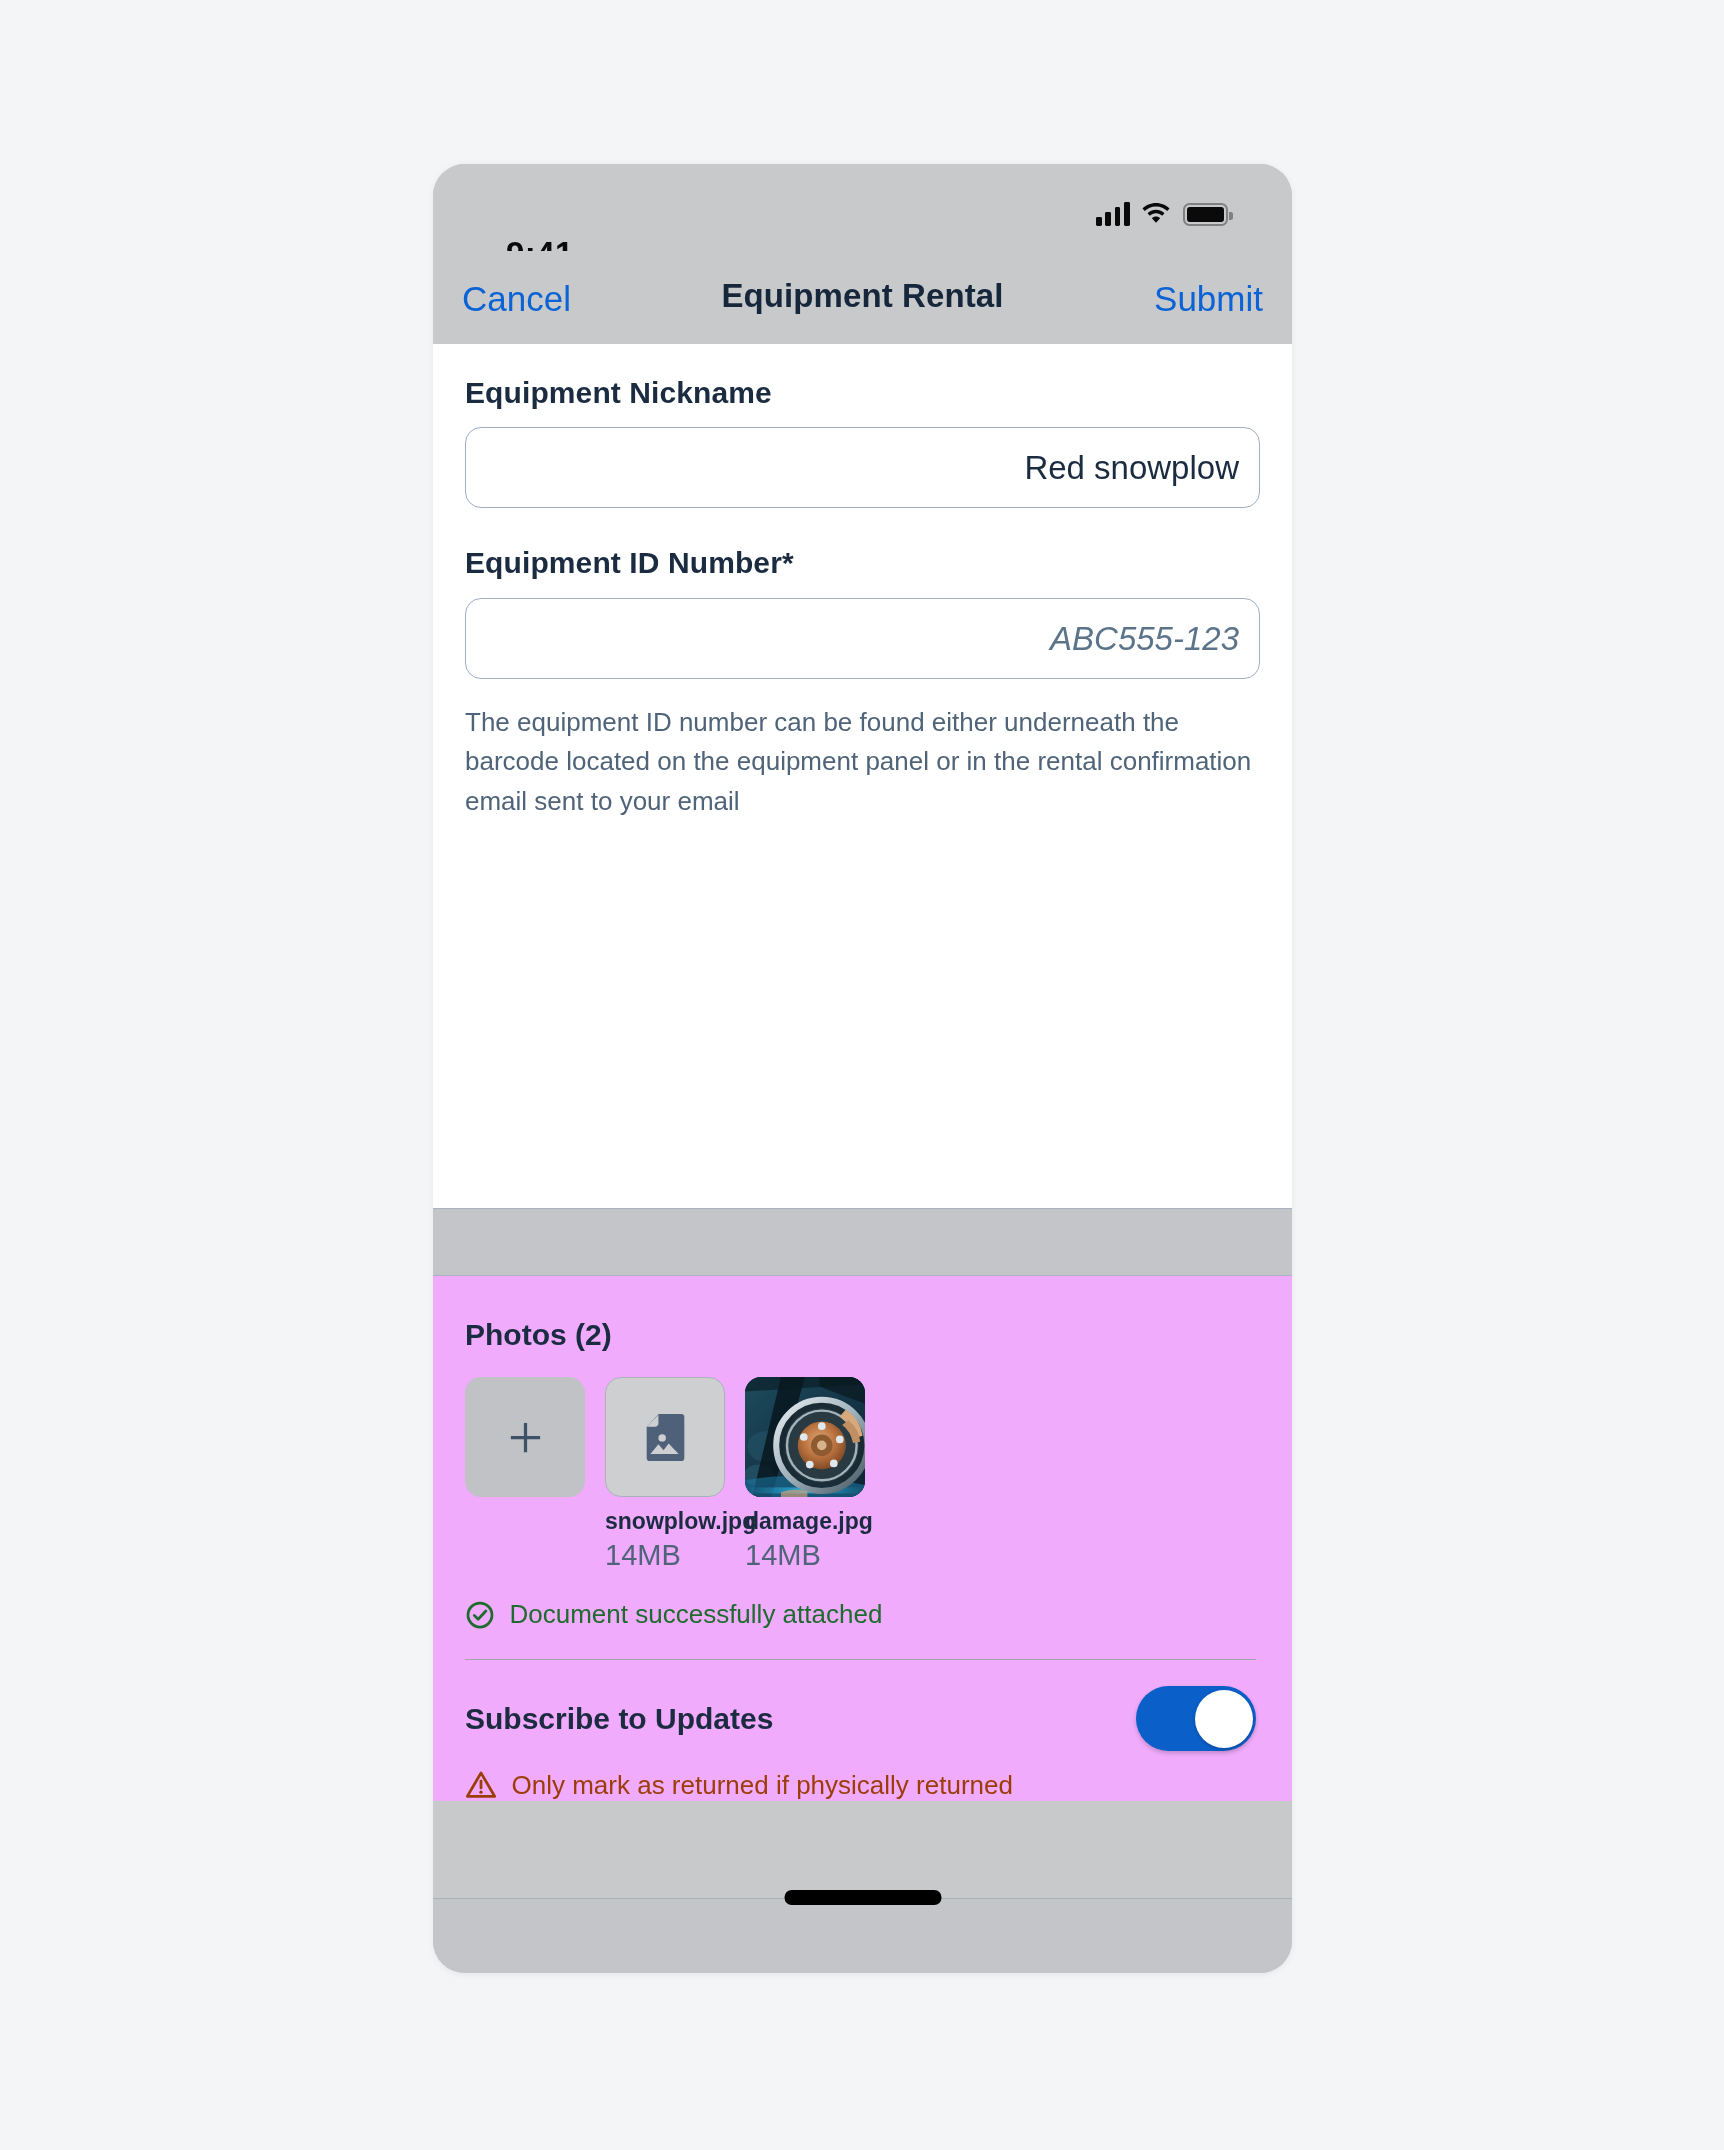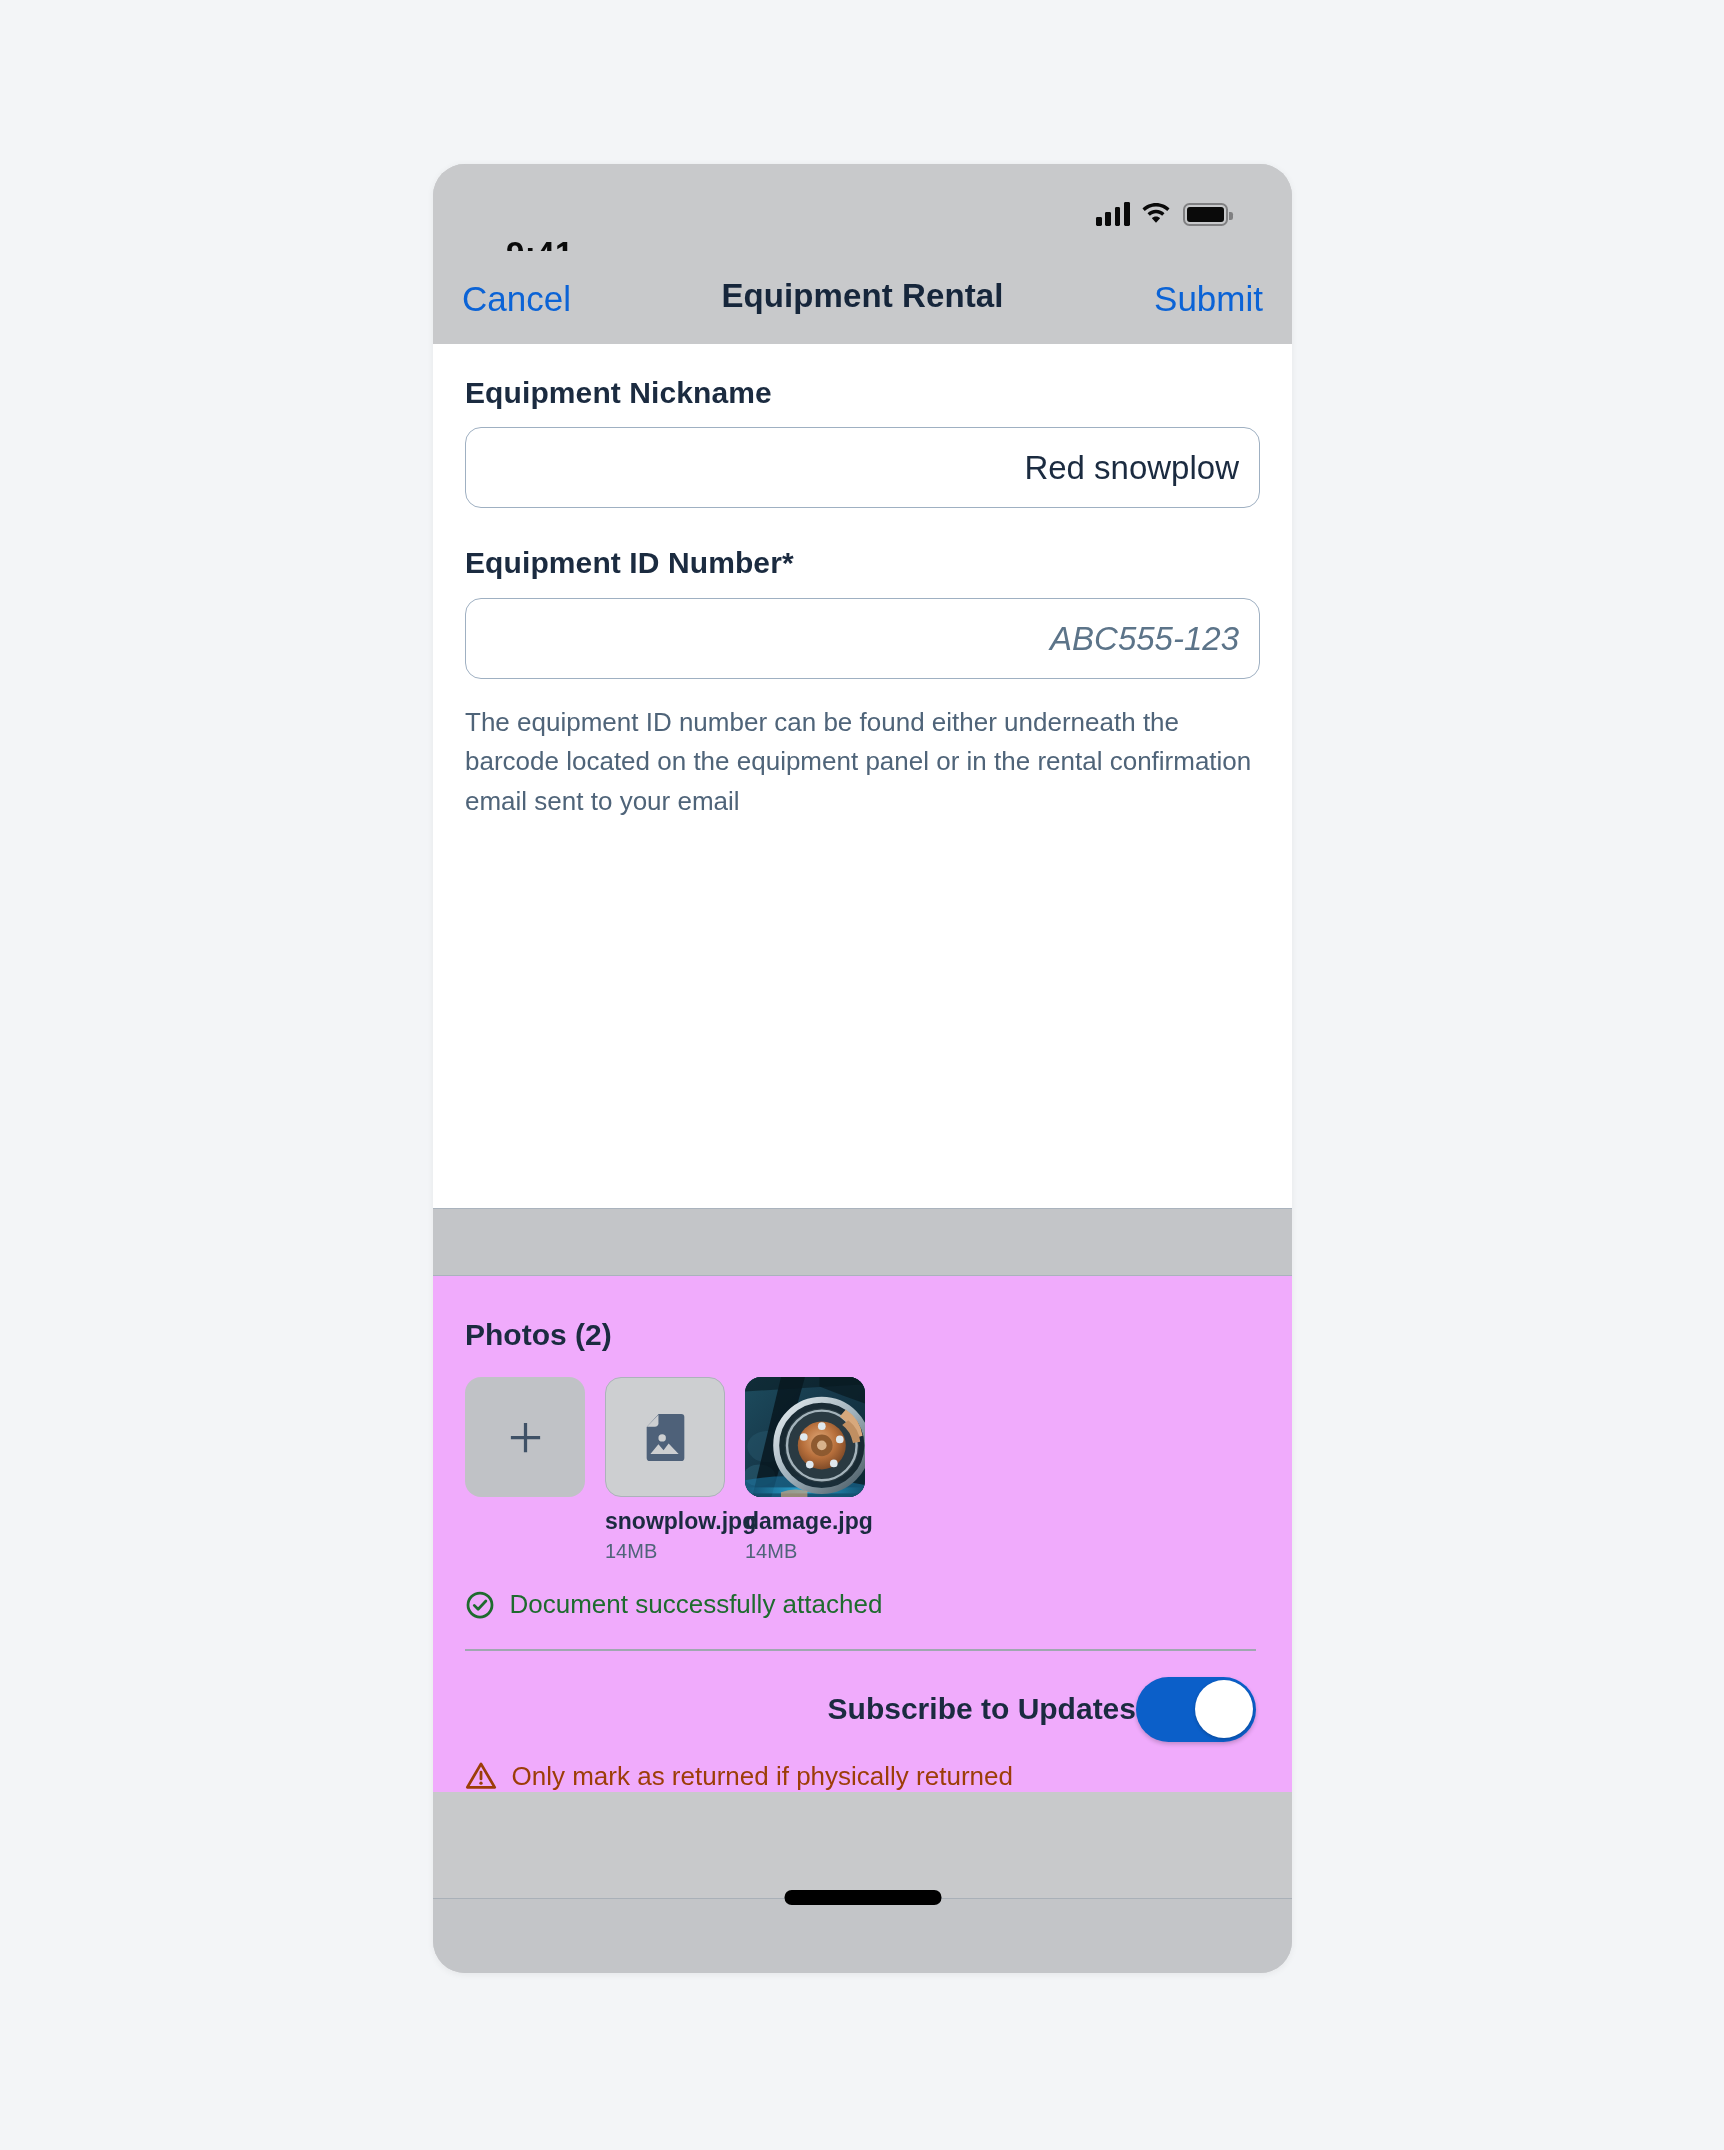--- a/index.html
+++ b/index.html
@@ -215,21 +215,21 @@
   .photo-art { width: 100%; height: 100%; display: block; }
 
   .thumb-name {
     font-size: 23px;
     font-weight: bold;
     color: #1b2b40;
     margin-top: 11.6px;
     line-height: 1.1;
   }
   .thumb-size {
-    font-size: 20px;
+    font-size: 29px;
     color: #4f6479;
     margin-top: 5.8px;
     line-height: 1.1;
   }
 
   .status-line {
     display: flex;
     align-items: center;
     gap: 14.5px;
     margin-top: 27.5px;
@@ -242,21 +242,21 @@
 
   .hr {
     height: 1.4px;
     background: #9fa7b0;
     margin: 29px 0 0 0;
   }
 
   .toggle-row {
     display: flex;
     align-items: center;
-    justify-content: flex-end;
+    justify-content: space-between;
     padding-top: 26px;
   }
   .toggle-label {
     font-size: 30px;
     font-weight: bold;
     color: #1b2b40;
   }
   .switch {
     width: 120px;
     height: 65px;

